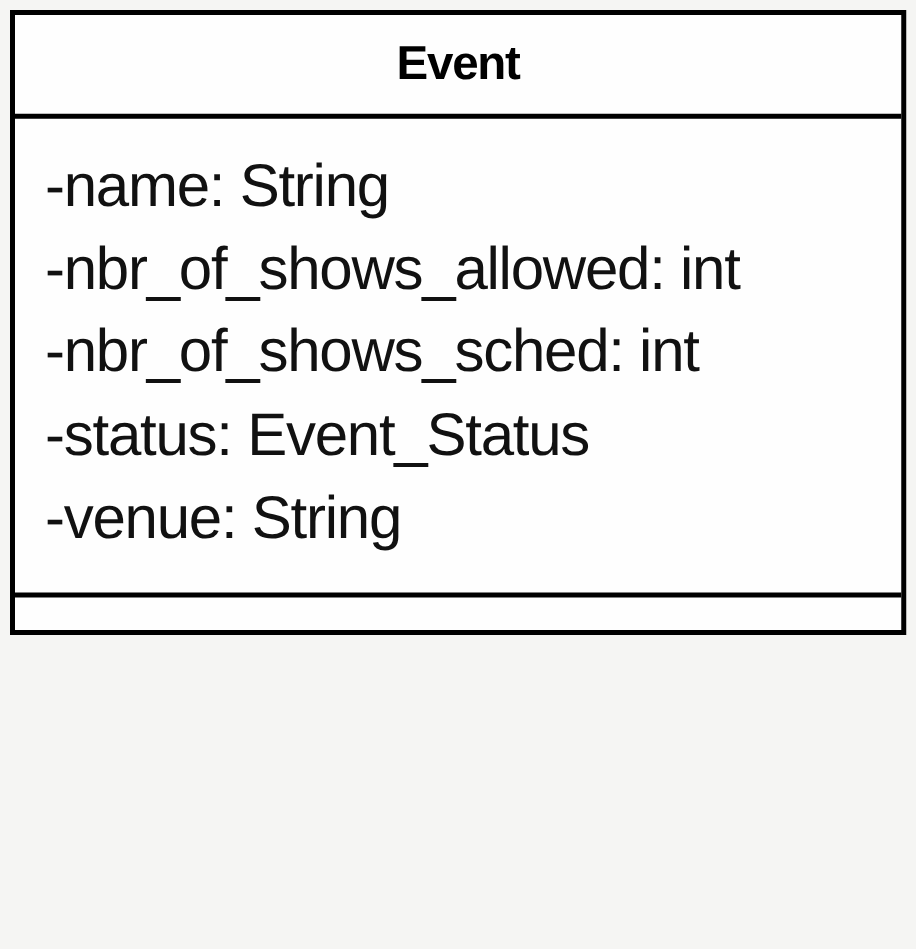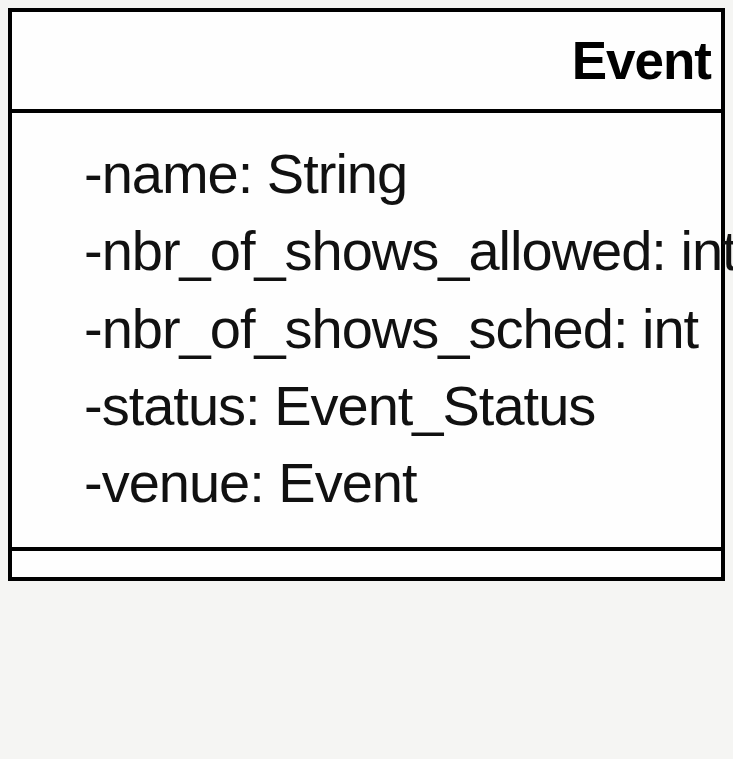--- a/index.html
+++ b/index.html
@@ -18,49 +18,47 @@
       border: 4px solid #000;
       background: #fefefe;
       width: 100%;
     }
     .class-name-compartment {
       border-bottom: 4px solid #000;
       text-align: center;
       padding: 18px 10px;
     }
     .class-name {
-      font-size: 53px;
+      font-size: 38px;
       font-weight: 900;
       letter-spacing: -1px;
-      text-align: right;
     }
     .attributes-compartment {
       padding: 22px 24px 26px 24px;
       border-bottom: 4px solid #000;
     }
     .attribute-line {
-      font-size: 56px;
+      font-size: 48px;
       line-height: 1.38;
       letter-spacing: -1px;
       color: #111;
       white-space: nowrap;
-      margin-left: 48px;
     }
     .operations-compartment {
       min-height: 26px;
     }
   </style>
 </head>
 <body>
 
 <div class="uml-class-box">
   <div class="class-name-compartment">
     <div class="class-name">Event</div>
   </div>
   <div class="attributes-compartment">
     <div class="attribute-line">-name: String</div>
     <div class="attribute-line">-nbr_of_shows_allowed: int</div>
     <div class="attribute-line">-nbr_of_shows_sched: int</div>
     <div class="attribute-line">-status: Event_Status</div>
-    <div class="attribute-line">-venue: Event</div>
+    <div class="attribute-line">-venue: String</div>
   </div>
   <div class="operations-compartment"></div>
 </div>
 
 </body></html>

